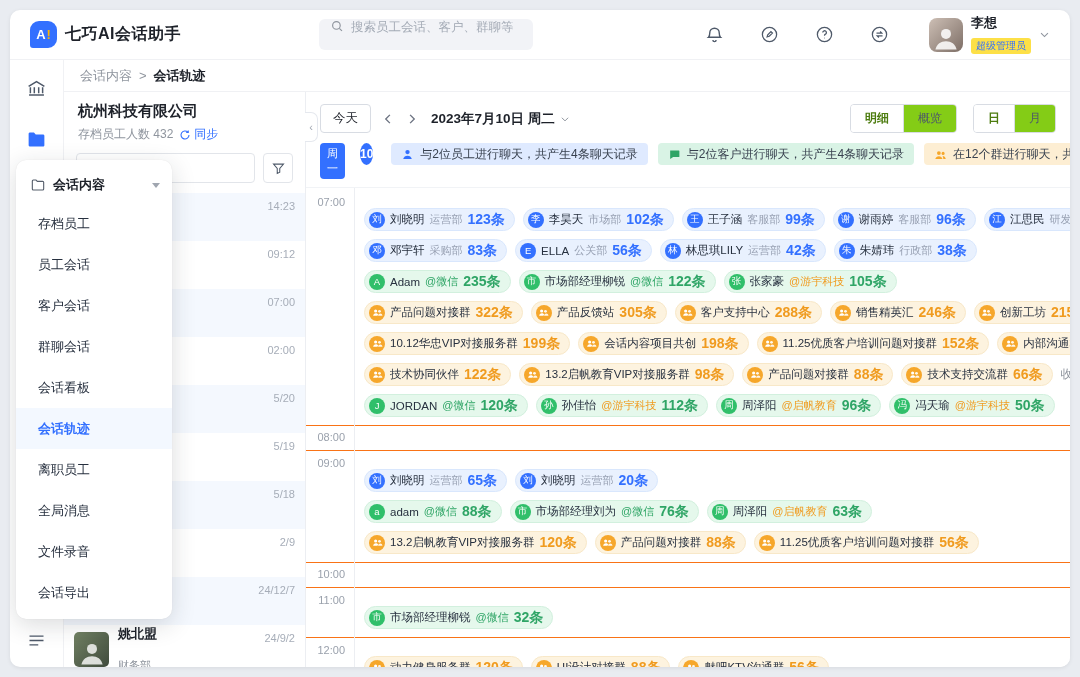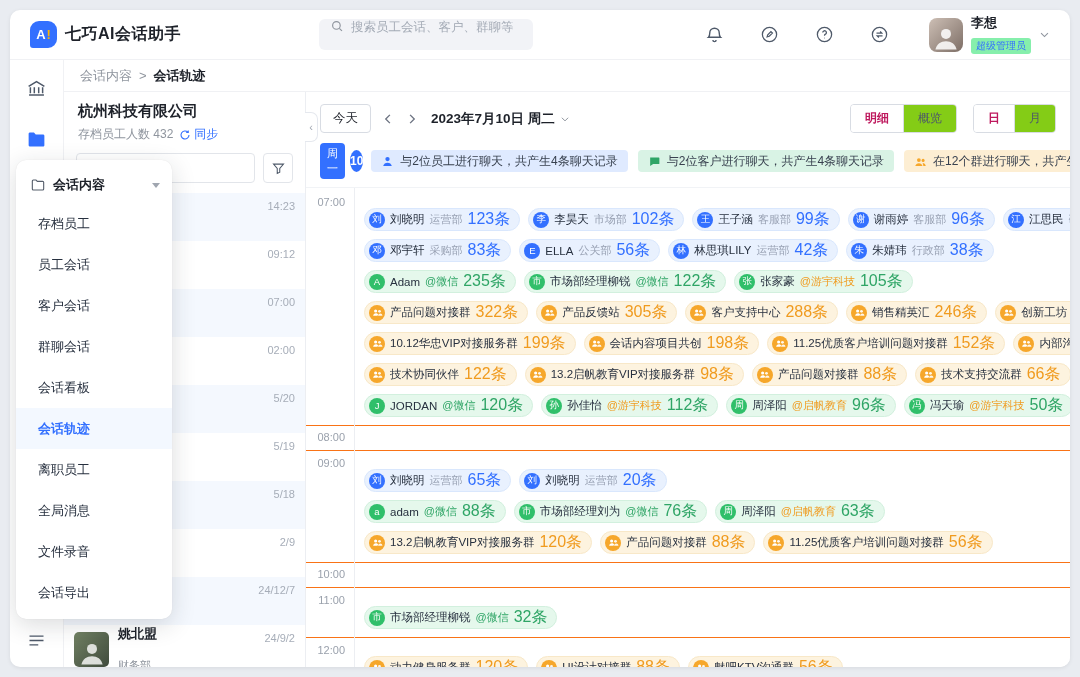--- a/index.html
+++ b/index.html
@@ -19,21 +19,21 @@
   .app-title{font-size:16px;font-weight:700;color:#1d2129;letter-spacing:.5px}
   .search{margin-left:138px;width:214px;height:31px;background:#f2f3f7;border-radius:6px;
     display:flex;gap:7px;padding:0 11px;font-size:12.5px;color:#a4abb6;cursor:text}
   .top-actions{margin-left:auto;display:flex;align-items:center;gap:36px}
   .top-icon{width:19px;height:19px;color:#4e5969;display:flex;align-items:center;justify-content:center;cursor:pointer}
   .user{display:flex;align-items:center;gap:8px;margin-left:4px;cursor:pointer}
   .avatar{width:34px;height:34px;border-radius:8px;background:linear-gradient(135deg,#cdbfb5,#7d6e66);
     display:flex;align-items:flex-end;justify-content:center;overflow:hidden}
   .user-meta{display:flex;flex-direction:column;align-items:flex-start}
   .user-name{font-size:13px;font-weight:600;color:#1d2129;line-height:15px}
-  .user-role{background:#86efac;color:#3370ff;font-size:10px;padding:1px 5px;border-radius:3px;margin-top:8px}
+  .user-role{background:#fde047;color:#3370ff;font-size:10px;padding:1px 5px;border-radius:3px;margin-top:8px}
   .user-caret{color:#8f959e;display:flex}
   
   .app-body{flex:1;display:flex;min-height:0;position:relative}
   .rail{width:54px;flex:none;border-right:1px solid #f0f1f4;display:flex;flex-direction:column;align-items:center;
     padding:18px 0 16px;gap:30px}
   .rail-icon{width:21px;height:21px;color:#4e5969;cursor:pointer;display:flex}
   .rail-icon.active{color:#3370ff}
   .rail-bottom{margin-top:auto}
   .content{flex:1;display:flex;flex-direction:column;min-width:0}
   .breadcrumb{height:32px;flex:none;display:flex;align-items:center;gap:7px;padding:0 16px;font-size:13px;
@@ -68,22 +68,22 @@
   .collapse-handle::before{content:"‹";font-size:11px}
   .toolbar{display:flex;align-items:center;gap:10px;padding:2px 14px 10px}
   .btn-today{border:1px solid #d8dce3;border-radius:4px;padding:5px 12px;font-size:12.5px;color:#1d2129;background:#fff;cursor:pointer}
   .nav-arrow{color:#6b7280;cursor:pointer;display:flex;padding:0 1px}
   .date-label{font-size:13.5px;font-weight:600;color:#1d2129;margin-left:2px;display:flex;align-items:center;gap:5px;cursor:pointer}
   .date-caret{color:#8f959e;display:flex}
   .toolbar-right{margin-left:auto;display:flex;gap:16px}
   .seg{display:flex;border:1px solid #d8dce3;border-radius:4px;overflow:hidden;font-size:12px}
   .seg-item{padding:5px 14px;background:#84cc16;color:#4e5969;cursor:pointer}
   .seg-item + .seg-item{border-left:1px solid #d8dce3}
-  .seg-item.active{background:#fff;color:#be185d;font-weight:600}
-  .summary-row{display:flex;align-items:center;gap:8px;padding:0 14px 8px}
+  .seg-item.active{background:#fff;color:#4d7c0f;font-weight:600}
+  .summary-row{display:flex;gap:18px;padding:0 14px 8px}
   .day-pill{background:#3370ff;color:#fff;font-size:11px;padding:3px 7px;border-radius:4px}
   .day-num{width:22px;height:22px;border-radius:50%;background:#3370ff;color:#fff;font-size:12px;font-weight:700;
     display:flex;align-items:center;justify-content:center;margin-left:-3px}
   .banner{display:flex;align-items:center;gap:6px;height:22px;padding:0 10px;border-radius:4px;font-size:12px;color:#38414f;white-space:nowrap}
   .banner.employee{background:#dfeaff}
   .banner.customer{background:#d9f3e5}
   .banner.group{background:#fdeed3}
   .banner-icon{display:flex;width:13px;height:13px}
   
   .timeline{flex:1;overflow:hidden;border-top:1px solid #f1f3f6;position:relative;padding-top:2px}
@@ -102,21 +102,21 @@
   .chip.group{background:#fdf3df;border:1px solid #f8e8c8}
   .chip-avatar{width:16px;height:16px;border-radius:50%;color:#fff;font-size:9.5px;flex:none;
     display:flex;align-items:center;justify-content:center;overflow:hidden}
   .chip.employee .chip-avatar{background:#3370ff}
   .chip.customer .chip-avatar{background:#30bf6a}
   .chip.group .chip-avatar{background:#f6a72b}
   .chip-name{font-size:11.5px;color:#27303f}
   .chip-tag{font-size:11px;color:#98a1b3}
   .chip-tag.green{color:#2fa566}
   .chip-tag.orange{color:#f09b1f}
-  .chip-count{font-size:16px;font-weight:400}
+  .chip-count{font-size:14px;font-weight:700}
   .chip.employee .chip-count{color:#3370ff}
   .chip.customer .chip-count{color:#2fa566}
   .chip.group .chip-count{color:#f09b1f}
   .collapse-link{margin-left:auto;font-size:12px;color:#8f959e;cursor:pointer;padding-right:4px}
   
   .dropdown{position:absolute;left:6px;top:100px;width:156px;background:#fff;border-radius:10px;z-index:10;
     box-shadow:0 6px 24px rgba(31,35,41,.16),0 0 1px rgba(31,35,41,.12);padding:4px 0 6px}
   .dd-header{display:flex;align-items:center;gap:7px;padding:12px 12px 9px 14px;font-size:13px;font-weight:600;color:#1d2129;cursor:pointer}
   .dd-caret{margin-left:auto;width:0;height:0;border-left:4px solid transparent;border-right:4px solid transparent;border-top:5px solid #a0a6b0}
   .dd-item{height:41px;display:flex;align-items:center;padding-left:22px;font-size:13px;color:#27303f;cursor:pointer}

